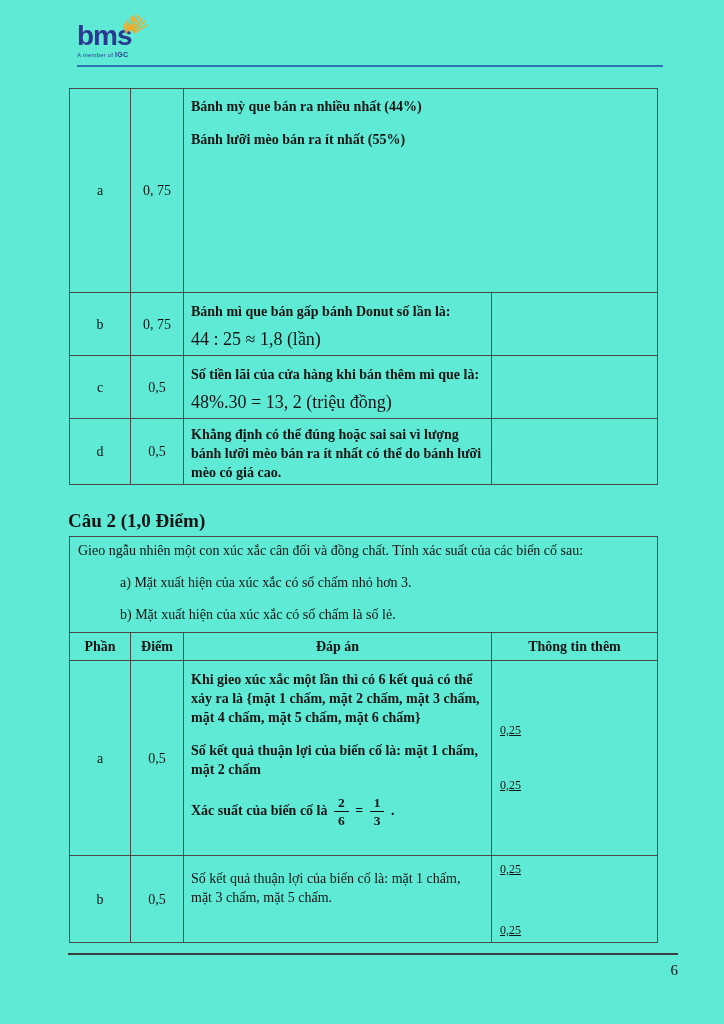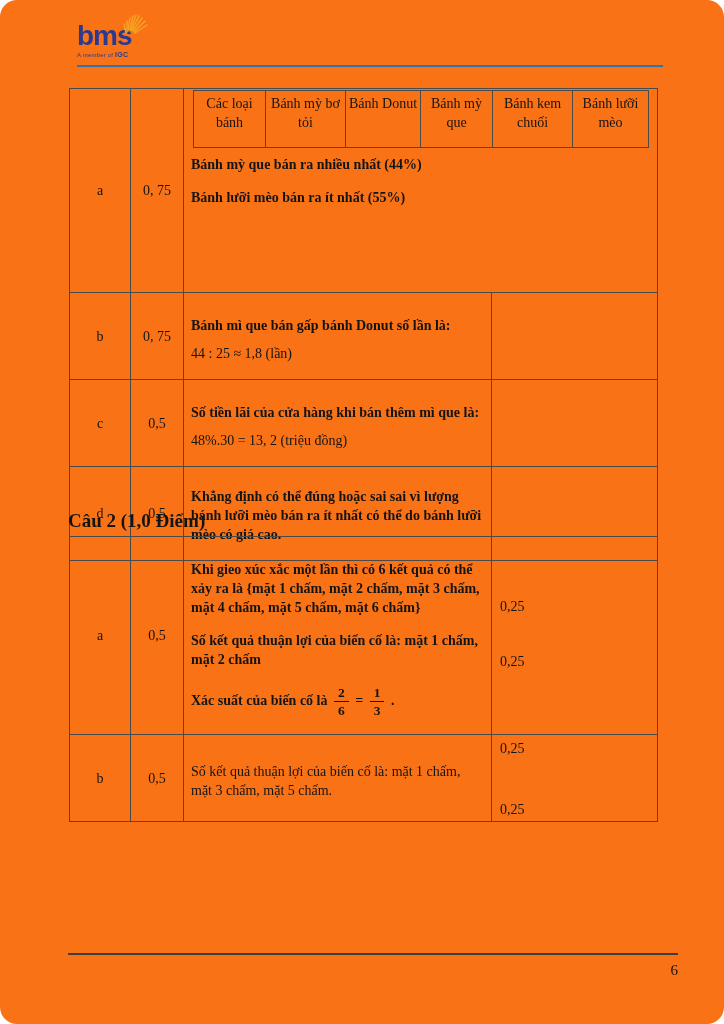--- a/index.html
+++ b/index.html
@@ -1,69 +1,69 @@
 <!DOCTYPE html>
 <html><head>
 <meta charset="utf-8">
 <style>
   html,body { margin:0; padding:0; }
   body {
     width:724px; height:1024px; background:#ffffff; position:relative;
     font-family:"Liberation Serif", serif; color:#141414;
     -webkit-font-smoothing:antialiased;
   }
-  .page { position:absolute; inset:0; background:#f97316; overflow:hidden;border-radius:17px; }
+  .page { position:absolute; inset:0; background:#5eead4; overflow:hidden; }
 
   
   .logo { position:absolute; left:77px; top:22px; width:90px; }
   .logo-word {
     font-family:"Liberation Sans", sans-serif; font-weight:bold;
     font-size:28px; line-height:28px; color:#2b3990; letter-spacing:-1px;
     position:relative; display:inline-block;
   }
   .sunburst { position:absolute; top:-9px; right:-16px; }
   .logo-tagline {
     font-family:"Liberation Sans", sans-serif; font-size:6px; color:#2b3990;
     margin-top:1px; letter-spacing:.2px;
   }
   .logo-tagline b { font-size:7px; }
   .header-rule { position:absolute; left:77px; top:65px; width:586px; height:2px; background:#2e74b5; }
 
   
   table.grid { border-collapse:collapse; table-layout:fixed; }
   table.grid td { border:1px solid #4a4a4a; font-size:14px; line-height:19px; overflow:hidden; }
   td.part, td.score { text-align:center; vertical-align:middle; }
-  td.answer { vertical-align:top; padding:16px 7px; }
+  td.answer { vertical-align:top; padding:2px 7px; }
   td.extra  { vertical-align:top; padding:2px 8px; }
 
   .t1 { position:absolute; left:69px; top:88px; width:588px; }
   .t2 { position:absolute; left:69px; top:536px; width:588px; }
 
   
   table.inner { border-collapse:collapse; table-layout:fixed; width:455px; margin:1px 0 0 9px; }
   table.inner td {
     border:1px solid #4a4a4a; font-size:14px; line-height:19px;
     text-align:center; vertical-align:top; padding:3px 2px;
   }
   .note { margin:7px 0 0 0;font-weight:bold; }
   .note2 { margin-top:14px; }
-  .formula-line { margin-top:9px; font-size:14px; }
+  .formula-line { margin-top:9px; font-size:18px; }
 
   
   .q2-heading { position:absolute; left:68px; top:510px; font-size:19px; font-weight:bold; }
   td.question-cell { vertical-align:top; padding:4px 8px; }
   .q-item { margin:13px 0 0 42px; }
   td.thead { font-weight:bold; text-align:center; vertical-align:middle; font-size:14.5px; }
 
   .para2a { margin-top:14px; }
   .para3a { margin-top:16px; }
   .frac { display:inline-block; vertical-align:middle; text-align:center; font-size:13.5px; line-height:15px; margin:0 3px; }
   .frac .fnum { display:block; border-bottom:1px solid #111; padding:0 4px 1px; }
   .frac .fden { display:block; padding-top:1px; }
-  .mark { font-size:14px; }
+  .mark { font-size:12px;text-decoration:underline; }
   .mark-a1 { margin-top:58px; }
   .mark-a2 { margin-top:36px; }
   .mark-b1 { margin-top:2px; }
   .mark-b2 { margin-top:42px; }
   .rowb-para { margin-top:11px; }
 
   
   .footer-rule { position:absolute; left:68px; top:953px; width:610px; height:2px; background:#3d3d3d; }
   .page-num { position:absolute; left:68px; top:962px; width:610px; text-align:right; padding-right:4px; font-size:15px; }
 </style>
@@ -111,28 +111,20 @@
         <table class="inner">
           <colgroup>
                 <col style="width:72px">
                 <col style="width:80px">
                 <col style="width:75px">
                 <col style="width:72px">
                 <col style="width:80px">
                 <col style="width:76px">
               </colgroup>
           <tbody>
-                <tr style="height:57px">
-            <td>Các loại bánh</td>
-            <td>Bánh mỳ bơ tỏi</td>
-            <td>Bánh Donut</td>
-            <td>Bánh mỳ que</td>
-            <td>Bánh kem chuối</td>
-            <td>Bánh lưỡi mèo</td>
-          </tr>
         </tbody>
             </table>
         <div class="note" style="padding-left:7px">Bánh mỳ que bán ra nhiều nhất (44%)</div>
         <div class="note note2" style="padding-left:7px">Bánh lưỡi mèo bán ra ít nhất (55%)</div>
       </td>
     </tr>
     <tr style="height:63px">
       <td class="part">b</td>
       <td class="score">0, 75</td>
       <td class="answer">
@@ -164,20 +156,33 @@
   <div class="q2-heading">Câu 2 (1,0 Điểm)</div>
 
   <table class="grid t2">
     <colgroup>
         <col style="width:61px">
         <col style="width:53px">
         <col style="width:308px">
         <col style="width:166px">
       </colgroup>
     <tbody>
+        <tr style="height:96px">
+      <td class="question-cell" colspan="4">
+        <div>Gieo ngẫu nhiên một con xúc xắc cân đối và đồng chất. Tính xác suất của các biến cố sau:</div>
+        <div class="q-item">a) Mặt xuất hiện của xúc xắc có số chấm nhỏ hơn 3.</div>
+        <div class="q-item">b) Mặt xuất hiện của xúc xắc có số chấm là số lẻ.</div>
+      </td>
+    </tr>
+    <tr style="height:28px">
+      <td class="thead">Phần</td>
+      <td class="thead">Điểm</td>
+      <td class="thead">Đáp án</td>
+      <td class="thead">Thông tin thêm</td>
+    </tr>
     <tr style="height:195px">
       <td class="part">a</td>
       <td class="score">0,5</td>
       <td class="answer">
         <div class="note">Khi gieo xúc xắc một lần thì có 6 kết quả có thể xảy ra là {mặt 1 chấm, mặt 2 chấm, mặt 3 chấm, mặt 4 chấm, mặt 5 chấm, mặt 6 chấm}</div>
         <div class="note para2a">Số kết quả thuận lợi của biến cố là: mặt 1 chấm, mặt 2 chấm</div>
         <div class="note para3a">
           <span>Xác suất của biến cố là</span>
           <span class="frac"><span class="fnum">2</span><span class="fden">6</span></span>
           <span>=</span>

